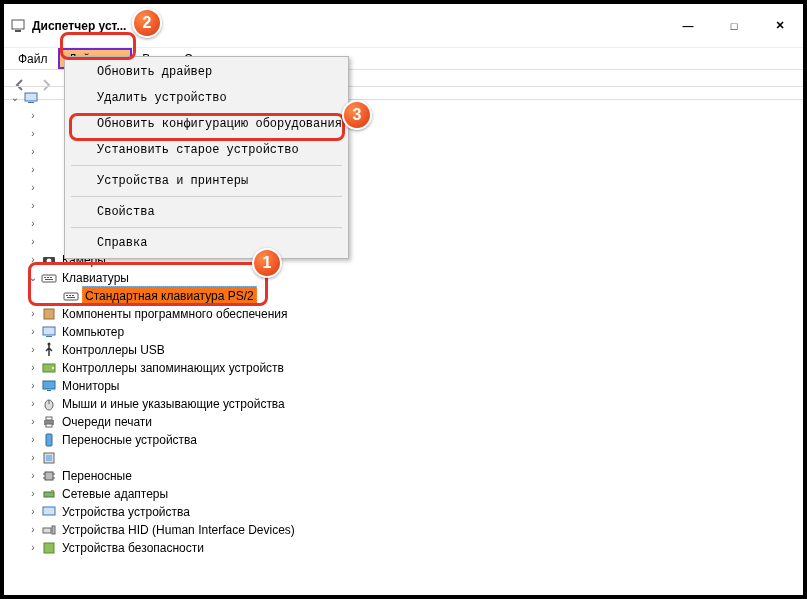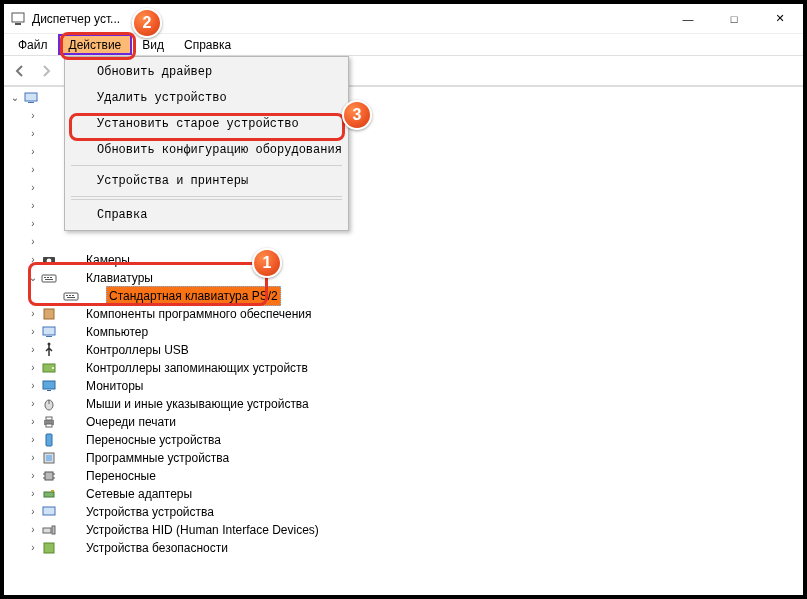--- a/index.html
+++ b/index.html
@@ -18,25 +18,26 @@
     position: relative;
     overflow: hidden;
   }
   .window {
     position: absolute;
     inset: 0;
     background: #fff;
   }
   
   .titlebar {
-    height: 30px;
+    height: 44px;
     display: flex;
     align-items: center;
     padding: 0 0 0 6px;
     border-bottom: 1px solid #eee;
+    font-weight: bold;
   }
   .titlebar .app-icon {
     width: 16px; height: 16px;
     margin-right: 6px;
     display: inline-flex;
     align-items: center; justify-content: center;
   }
   .titlebar .title { flex: 1; font-size: 12px; }
   .win-btn {
     width: 46px; height: 30px;
@@ -123,21 +124,21 @@
     font-size: 10px;
     cursor: default;
     flex-shrink: 0;
   }
   .node .icon {
     width: 18px; height: 16px;
     display: inline-flex; align-items: center; justify-content: center;
     flex-shrink: 0;
     margin-right: 2px;
   }
-  .node .label { padding: 0 2px; margin-left: 24px; }
+  .node .label { padding: 0 2px; }
   .node.selected .label {
     background: #f97316;
     border: 1px dotted #7eb4ea;
   }
   .lvl0 { padding-left: 4px; }
   .lvl1 { padding-left: 22px; }
   .lvl2 { padding-left: 44px; }
   
   .hl {
     position: absolute;
@@ -203,25 +204,26 @@
       <span class="tbtn">
         <svg width="16" height="16" viewBox="0 0 16 16">
             <rect x="2" y="2" width="12" height="12" fill="#fff" stroke="#888"></rect>
           </svg>
       </span>
     </div>
 
     <div class="dropdown">
       <div class="dd-item">Обновить драйвер</div>
       <div class="dd-item">Удалить устройство</div>
+      <div class="dd-item">Обновить конфигурацию оборудования</div>
       <div class="dd-item">Установить старое устройство</div>
-      <div class="dd-item">Обновить конфигурацию оборудования</div>
       <div class="dd-sep"></div>
       <div class="dd-item">Устройства и принтеры</div>
       <div class="dd-sep"></div>
+      <div class="dd-item">Свойства</div>
       <div class="dd-sep"></div>
       <div class="dd-item">Справка</div>
     </div>
 
     <div class="tree-area">
       <div class="tree">
 
         <div class="node lvl0">
           <span class="exp">⌄</span>
           <span class="icon">
@@ -391,21 +393,20 @@
         </div>
 
         <div class="node lvl1">
           <span class="exp">›</span>
           <span class="icon">
             <svg width="16" height="16" viewBox="0 0 16 16">
                 <rect x="3" y="3" width="10" height="10" fill="#ddd" stroke="#666"></rect>
                 <rect x="5" y="5" width="6" height="6" fill="#8bbbe8"></rect>
               </svg>
           </span>
-          <span class="label">Программные устройства</span>
         </div>
 
         <div class="node lvl1">
           <span class="exp">›</span>
           <span class="icon">
             <svg width="16" height="16" viewBox="0 0 16 16">
                 <rect x="4" y="4" width="8" height="8" fill="#bbb" stroke="#555"></rect>
                 <line x1="2" y1="6" x2="4" y2="6" stroke="#555"></line>
                 <line x1="2" y1="10" x2="4" y2="10" stroke="#555"></line>
                 <line x1="12" y1="6" x2="14" y2="6" stroke="#555"></line>

